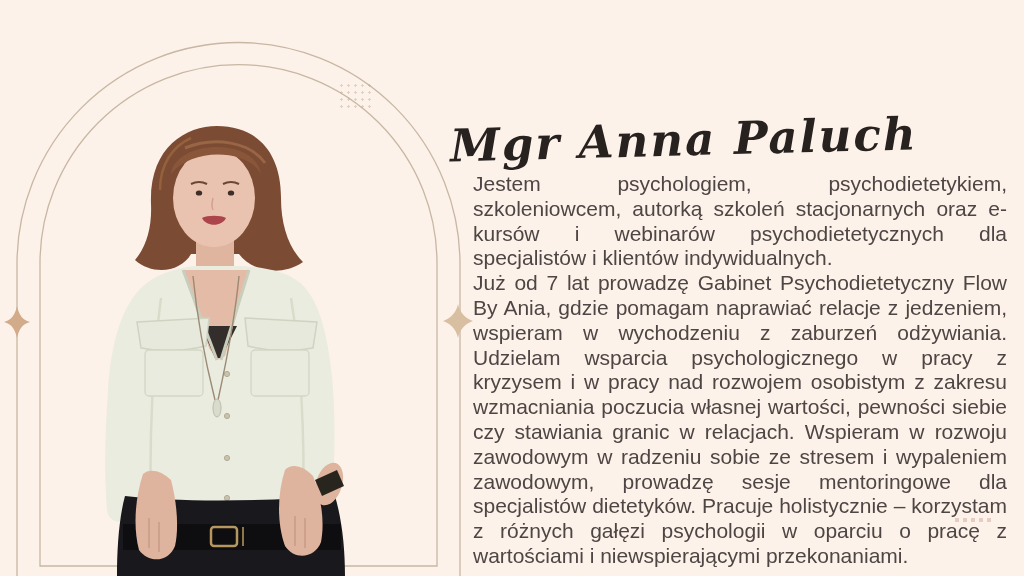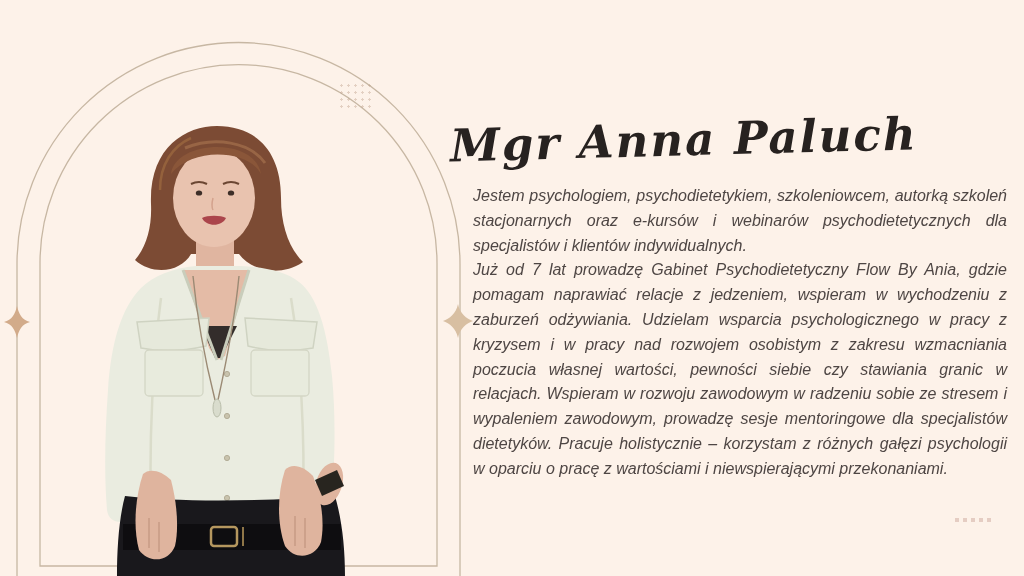--- a/index.html
+++ b/index.html
@@ -23,27 +23,26 @@
     font-weight:600;
     font-size:45px;
     letter-spacing:2px;
     color:#272220;
     transform:rotate(-1.5deg);
     white-space:nowrap;
   }
 
   .bio {
     position:absolute;
-    left:473px; top:184px;
+    left:473px; top:172px;
     width:534px;
-    font-size:16px;
+    font-size:21px;
     line-height:24.8px;
     color:#4e4644;
     text-align:justify;
-    font-style:italic;
   }
   .bio p { margin:0; }
 
   .dot-grid {
     position:absolute;
     left:338px; top:82px;
     width:35px; height:28px;
     background-image:radial-gradient(circle, rgba(187,156,133,0.40) 1px, rgba(0,0,0,0) 1.3px);
     background-size:7px 7px;
   }

